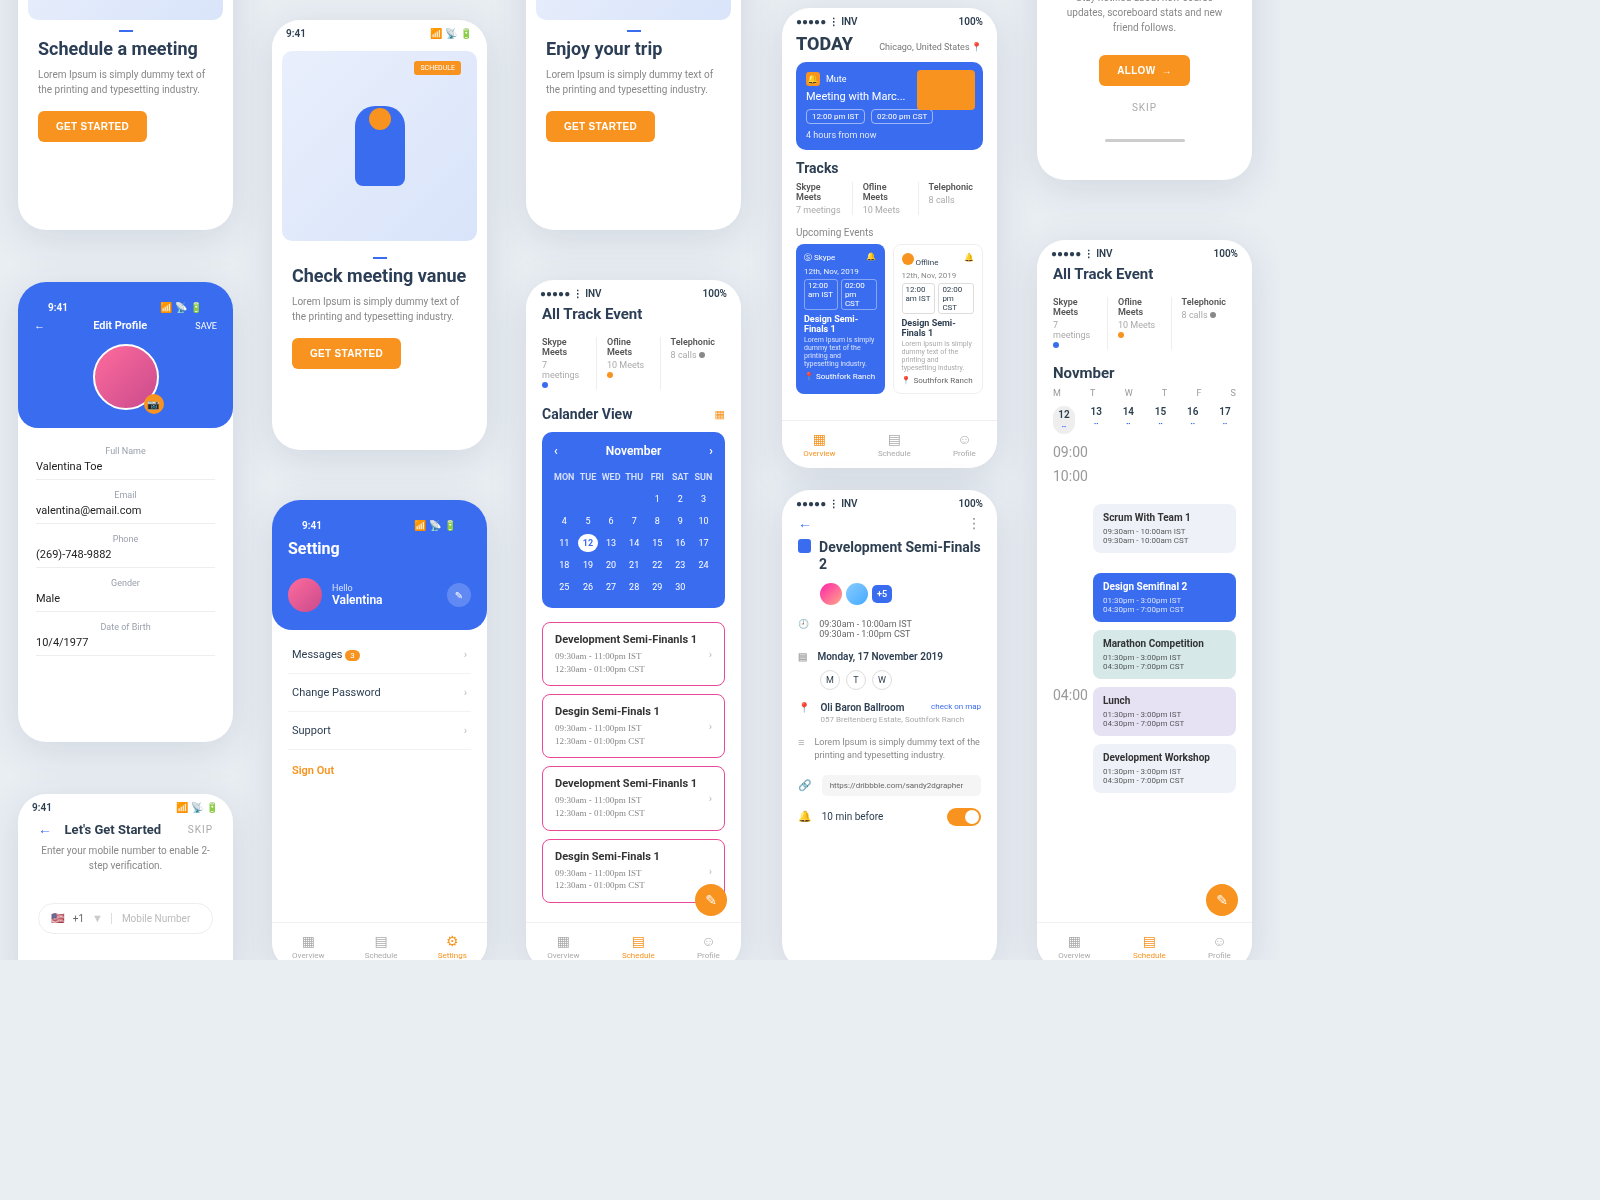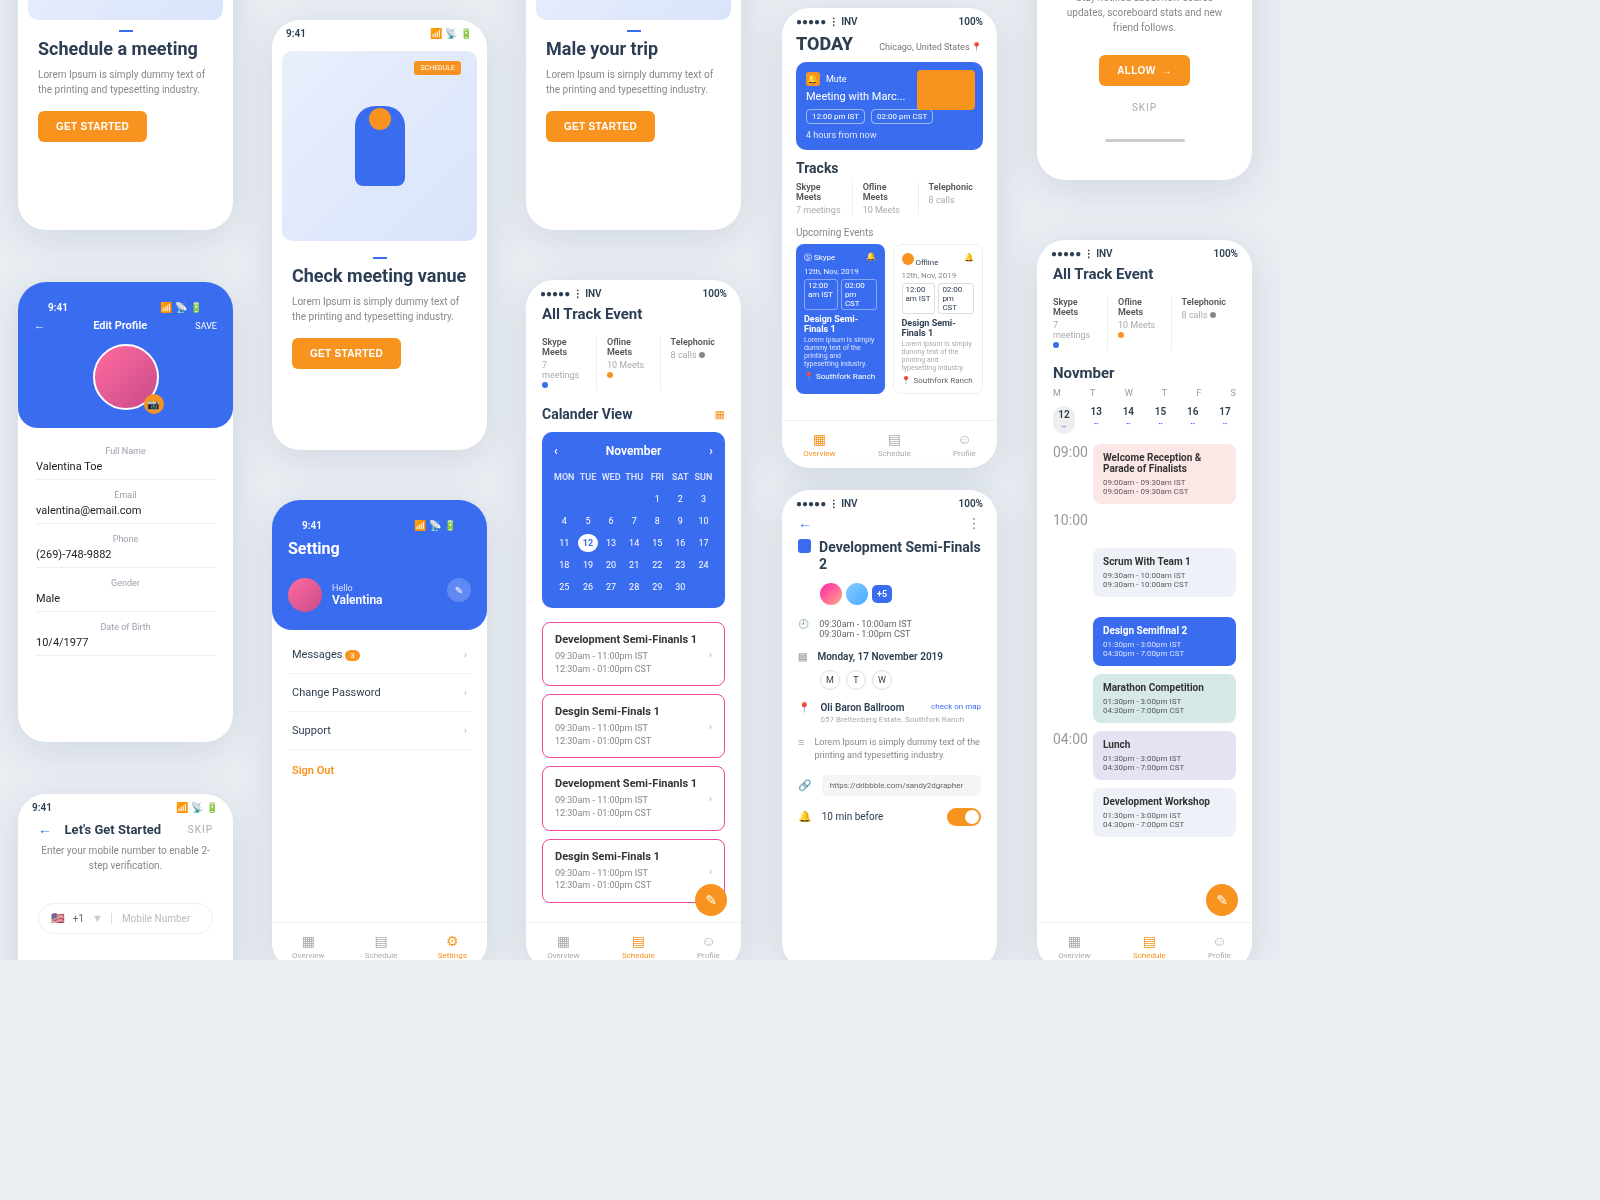--- a/index.html
+++ b/index.html
@@ -22,21 +22,21 @@
 .track .nm { color:#555; font-weight:600; }
 .track .ct { color:#aaa; margin-top:3px; }
 .cal { background:#3a6cf0; border-radius:10px; padding:12px; color:#fff; }
 .cal-head { display:flex; justify-content:space-between; align-items:center; font-size:12px; font-weight:600; margin-bottom:10px; }
 .cal-grid { display:grid; grid-template-columns:repeat(7,1fr); gap:4px; font-size:9px; text-align:center; }
 .cal-grid .d { padding:4px 0; }
 .cal-grid .hd { opacity:0.8; font-weight:600; }
 .cal-grid .sel { background:#fff; color:#3a6cf0; border-radius:10px; font-weight:700; }
 .event-card { background:#fff; border:1px solid #ec4899; border-radius:8px; padding:10px 12px; margin-bottom:8px; position:relative; }
 .event-card .tt { font-size:11px; font-weight:700; color:#333; margin-bottom:4px; }
-.event-card .tm { font-size:9px; color:#888; line-height:1.4; }
+.event-card .tm { font-size:9px; color:#888; line-height:1.4;font-family:Liberation Serif, serif; }
 .event-card .chv { position:absolute; right:12px; top:50%; transform:translateY(-50%); color:#bbb; }
 .badge { display:inline-block; background:#f7931e; color:#fff; font-size:8px; border-radius:8px; padding:1px 5px; }
 .skip { font-size:10px; color:#aaa; letter-spacing:1px; }
 .bottom-nav { position:absolute; bottom:0; left:0; right:0; display:flex; justify-content:space-around; padding:10px 0; border-top:1px solid #f0f0f0; background:#fff; }
 .bottom-nav .itm { text-align:center; font-size:8px; color:#aaa; }
 .bottom-nav .itm.active { color:#f7931e; }
 .bottom-nav .ico { display:block; font-size:14px; margin-bottom:2px; }
 .fab { position:absolute; right:14px; bottom:54px; width:32px; height:32px; border-radius:50%; background:#f7931e; color:#fff; display:flex; align-items:center; justify-content:center; font-size:14px; }
 .avatar { width:28px; height:28px; border-radius:50%; background:linear-gradient(135deg,#f2a,#fa8); display:inline-block; }
 .sched-row { display:flex; gap:10px; margin-bottom:8px; }
@@ -137,21 +137,21 @@
   </div>
 </div>
 
 <div class="phone" style="left:272px; top:500px; width:215px; height:470px;">
   <div style="background:#3a6cf0; color:#fff; padding:12px 16px 18px; border-radius:0 0 20px 20px;">
     <div class="status light">
           <span>9:41</span>
           <span>📶 📡 🔋</span>
         </div>
     <div style="font-size:16px; font-weight:700; margin:6px 0 12px;">Setting</div>
-    <div style="display:flex; justify-content:space-between;margin-top:20px;">
+    <div style="display:flex; align-items:center; justify-content:space-between;margin-top:20px;">
       <div style="display:flex; align-items:center; gap:10px;">
         <div style="width:34px; height:34px; border-radius:50%; background:linear-gradient(135deg,#ff6b9d,#c94b8c);"></div>
         <div>
               <div style="font-size:9px; opacity:.8;">Hello</div>
               <div style="font-size:12px; font-weight:600;">Valentina</div>
             </div>
       </div>
       <div style="width:24px;height:24px;border-radius:50%;background:rgba(255,255,255,.2);display:flex;align-items:center;justify-content:center;font-size:10px;">✎</div>
     </div>
   </div>
@@ -174,21 +174,21 @@
     <div class="itm"><span class="ico">▦</span><span>Overview</span></div>
     <div class="itm"><span class="ico">▤</span><span>Schedule</span></div>
     <div class="itm active"><span class="ico">⚙</span><span>Settings</span></div>
   </div>
 </div>
 
 <div class="phone" style="left:526px; top:-80px; width:215px; height:310px;">
   <div style="height:90px; margin:10px;" class="illus"></div>
   <div style="padding:0 20px;">
     <div class="ind-dash"></div>
-    <div class="section-title">Male your trip</div>
+    <div class="section-title">Enjoy your trip</div>
     <div class="lorem">Lorem Ipsum is simply dummy text of the printing and typesetting industry.</div>
     <button class="btn-orange" style="margin-top:14px;">GET STARTED</button>
   </div>
 </div>
 
 <div class="phone" style="left:526px; top:280px; width:215px; height:690px;">
   <div class="status">
         <span>●●●●● ⋮ INV</span>
         <span>100%</span>
       </div>
@@ -480,24 +480,20 @@
           <span class="dd act">12<br><span style="color:#3a6cf0;font-size:6px;">••</span></span>
           <span class="dd ">13<br><span style="color:#3a6cf0;font-size:6px;">••</span></span>
           <span class="dd ">14<br><span style="color:#3a6cf0;font-size:6px;">••</span></span>
           <span class="dd ">15<br><span style="color:#3a6cf0;font-size:6px;">••</span></span>
           <span class="dd ">16<br><span style="color:#3a6cf0;font-size:6px;">••</span></span>
           <span class="dd ">17<br><span style="color:#3a6cf0;font-size:6px;">••</span></span>
         </div>
     <div id="sc-cards">
           <div class="sched-row">
             <div class="sched-time">09:00</div>
-            <div class="sched-card" style="background:#fce7e7;color:#333;">
-              <div class="tt">Welcome Reception &amp; Parade of Finalists</div>
-              <div class="tm" style="opacity:.8;">09:00am - 09:30am IST<br>09:00am - 09:30am CST</div>
-            </div>
           </div>
           <div class="sched-row">
             <div class="sched-time">10:00</div>
             <div class="sched-card" style="background:#eef1f7;color:#333;margin-top:36px;">
               <div class="tt">Scrum With Team 1</div>
               <div class="tm" style="opacity:.8;">09:30am - 10:00am IST<br>09:30am - 10:00am CST</div>
             </div>
           </div>
           <div class="sched-row">
             <div class="sched-time"></div>

